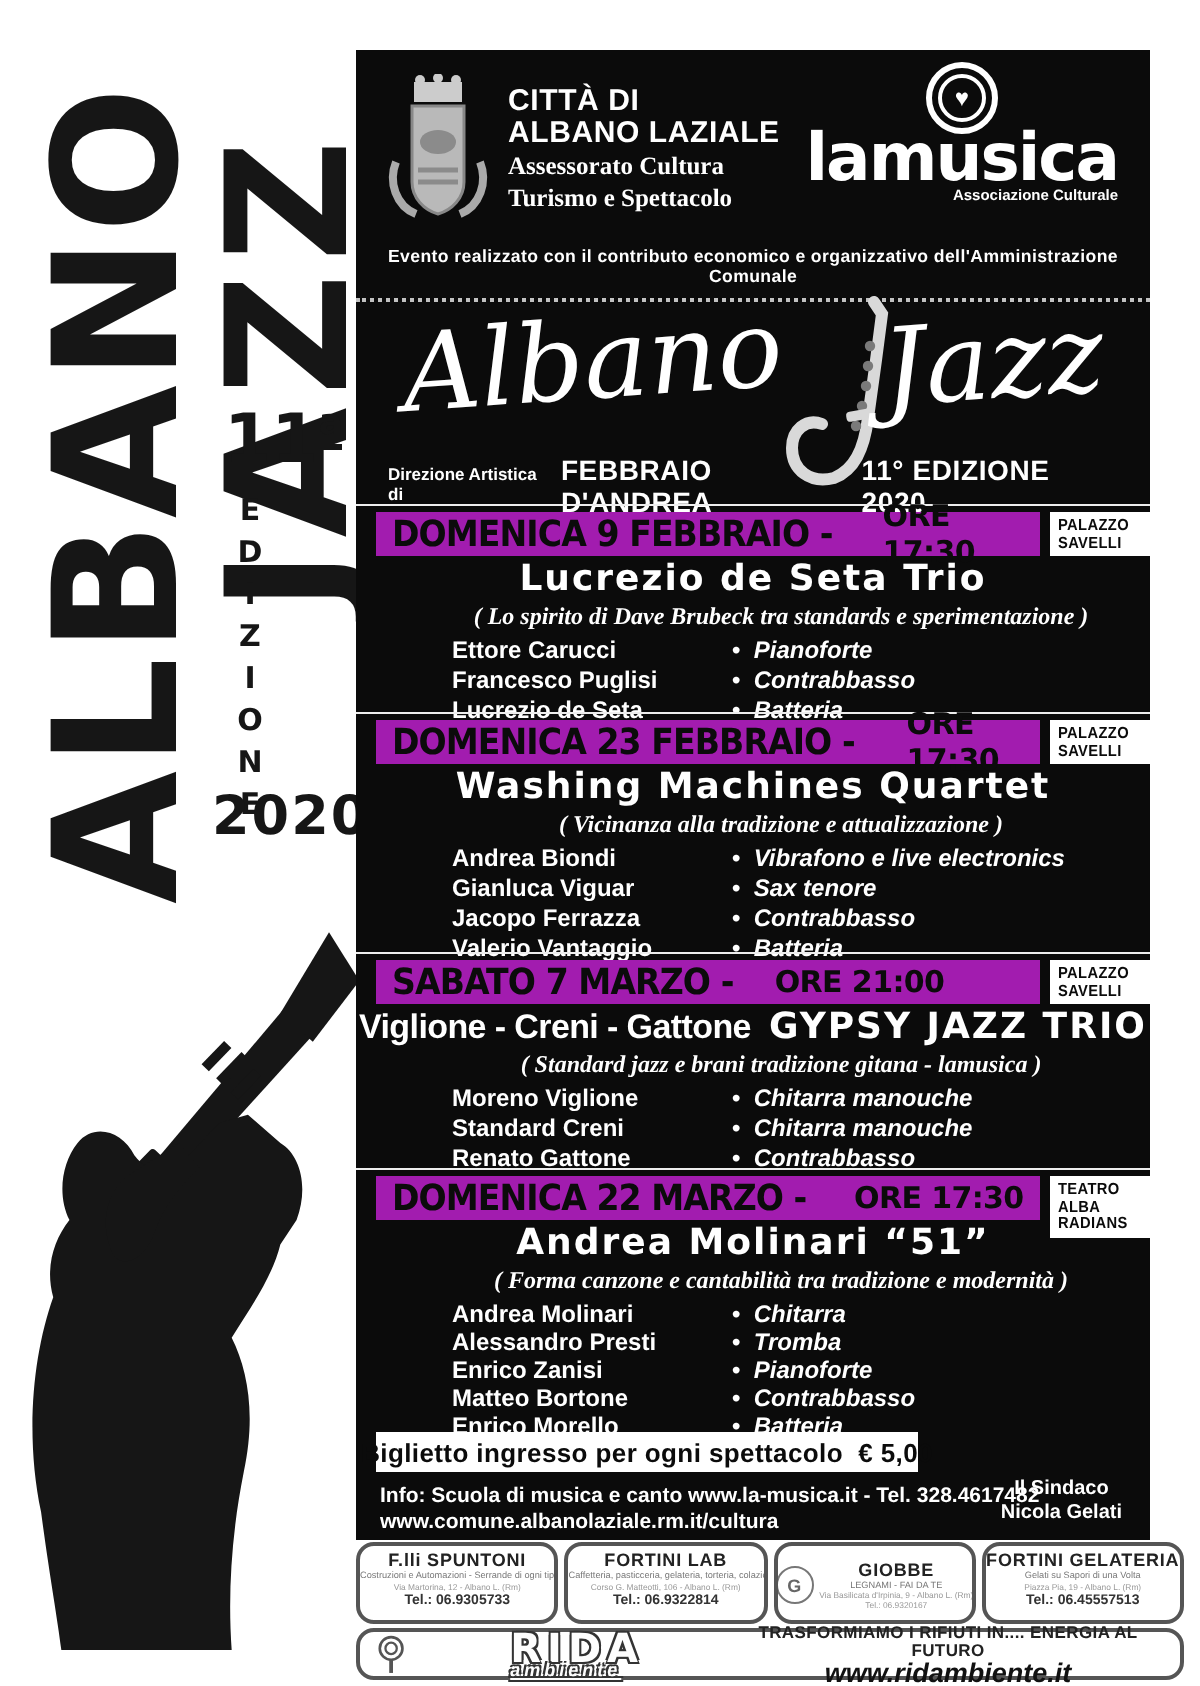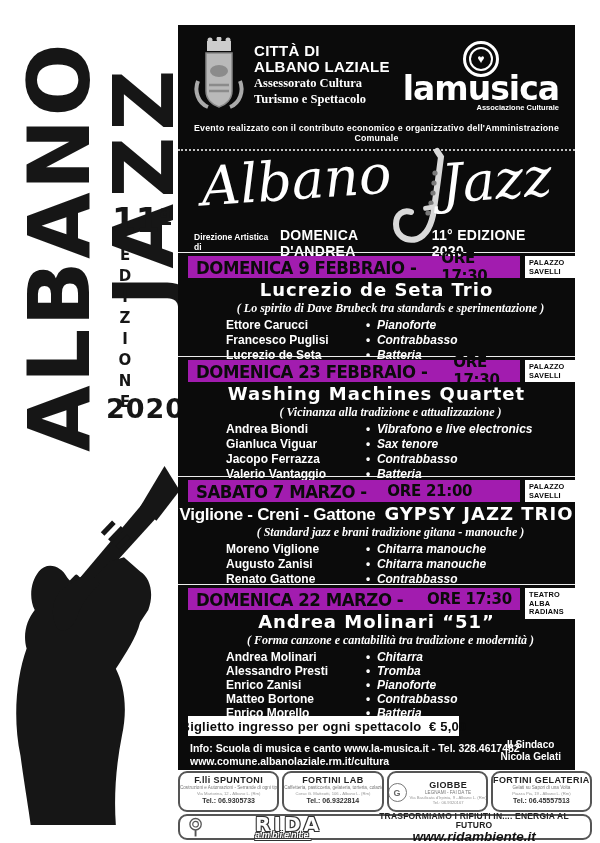--- a/index.html
+++ b/index.html
@@ -16,21 +16,21 @@
                font-family:"DejaVu Sans",sans-serif;color:#161616;}
   #edition-num .sup{font-size:18px;vertical-align:14px;border-bottom:3px solid #161616;}
   #edition-word{position:absolute;left:116px;top:246px;writing-mode:vertical-rl;text-orientation:upright;
                 font-weight:800;font-size:15px;letter-spacing:3px;color:#161616;
                 font-family:"DejaVu Sans",sans-serif;}
   #edition-year{position:absolute;left:106px;top:393px;font-weight:800;font-size:27px;
                 letter-spacing:1px;color:#161616;font-family:"DejaVu Sans",sans-serif;}
   #player{position:absolute;left:2px;top:460px;}
   
   #bb{position:absolute;left:178px;top:25px;width:397px;height:745px;background:#0b0b0b;color:#fff;}
-  .bb-header{position:absolute;left:0;top:4px;width:100%;height:92px;display:flex;align-items:center;}
+  .bb-header{position:absolute;left:0;top:4px;width:100%;height:92px;display:flex;}
   .crest-wrap{display:flex;align-items:center;margin-left:14px;}
   .city-text{margin-left:8px;}
   .city-l{font-weight:800;font-size:15px;line-height:16px;letter-spacing:.3px;}
   .dept-l{font-family:"Liberation Serif",serif;font-weight:700;font-size:12.5px;line-height:15px;margin-top:1px;}
   .lamusica{margin-left:auto;margin-right:16px;text-align:center;position:relative;padding-top:2px;}
   .heart-badge{width:30px;height:30px;border:3px solid #fff;border-radius:50%;margin:0 auto -4px;
                display:flex;align-items:center;justify-content:center;}
   .heart-inner{width:20px;height:20px;border:2px solid #fff;border-radius:50%;
                display:flex;align-items:center;justify-content:center;font-size:12px;color:#fff;line-height:1;}
   .lamusica-word{font-weight:800;font-size:33px;letter-spacing:-1px;line-height:32px;
@@ -172,21 +172,21 @@
         <circle cx="40" cy="46" r="2.6" fill="#7a7a7a"></circle>
           <circle cx="38" cy="56" r="2.6" fill="#7a7a7a"></circle>
         <circle cx="35" cy="66" r="2.6" fill="#7a7a7a"></circle>
         <rect x="30" y="58" width="14" height="5" rx="2" fill="#d9d9d9" transform="rotate(-10 37 60)"></rect>
       </svg>
       <span class="script jz">Jazz</span>
     </div>
 
     <div class="bb-direction">
       <span class="dir-label">Direzione Artistica di</span>
-      <span class="dir-name">DOMENICA D'ANDREA</span>
+      <span class="dir-name">FEBBRAIO D'ANDREA</span>
       <span class="dir-edition">11° EDIZIONE 2020</span>
     </div>
 
     <section class="event" style="top:227px;height:104px;">
       <div class="datebar">
         <span class="date">DOMENICA 9 FEBBRAIO - </span>
           <span class="time">ORE 17:30</span>
       </div>
       <div class="venue">
         <span>PALAZZO</span>
@@ -244,28 +244,28 @@
     <section class="event" style="top:451px;height:108px;">
       <div class="datebar">
         <span class="date">SABATO 7 MARZO - </span>
           <span class="time">ORE 21:00</span>
       </div>
       <div class="venue">
         <span>PALAZZO</span>
         <span>SAVELLI</span>
       </div>
       <div class="etitle"><span class="tprefix">Viglione - Creni - Gattone</span><span class="tfancy">GYPSY JAZZ TRIO</span></div>
-      <div class="esub">( Standard jazz e brani tradizione gitana - manouche )</div>
+      <div class="esub">( Standard jazz e brani tradizione gitana - lamusica )</div>
       <div class="lineup">
         <div class="lrow">
             <span class="mname">Moreno Viglione</span>
             <span class="minst">Chitarra manouche</span>
           </div>
         <div class="lrow">
-            <span class="mname">Augusto Zanisi</span>
+            <span class="mname">Standard Creni</span>
             <span class="minst">Chitarra manouche</span>
           </div>
         <div class="lrow">
             <span class="mname">Renato Gattone</span>
             <span class="minst">Contrabbasso</span>
           </div>
       </div>
     </section>
 
     <section class="event" style="top:559px;height:132px;">

